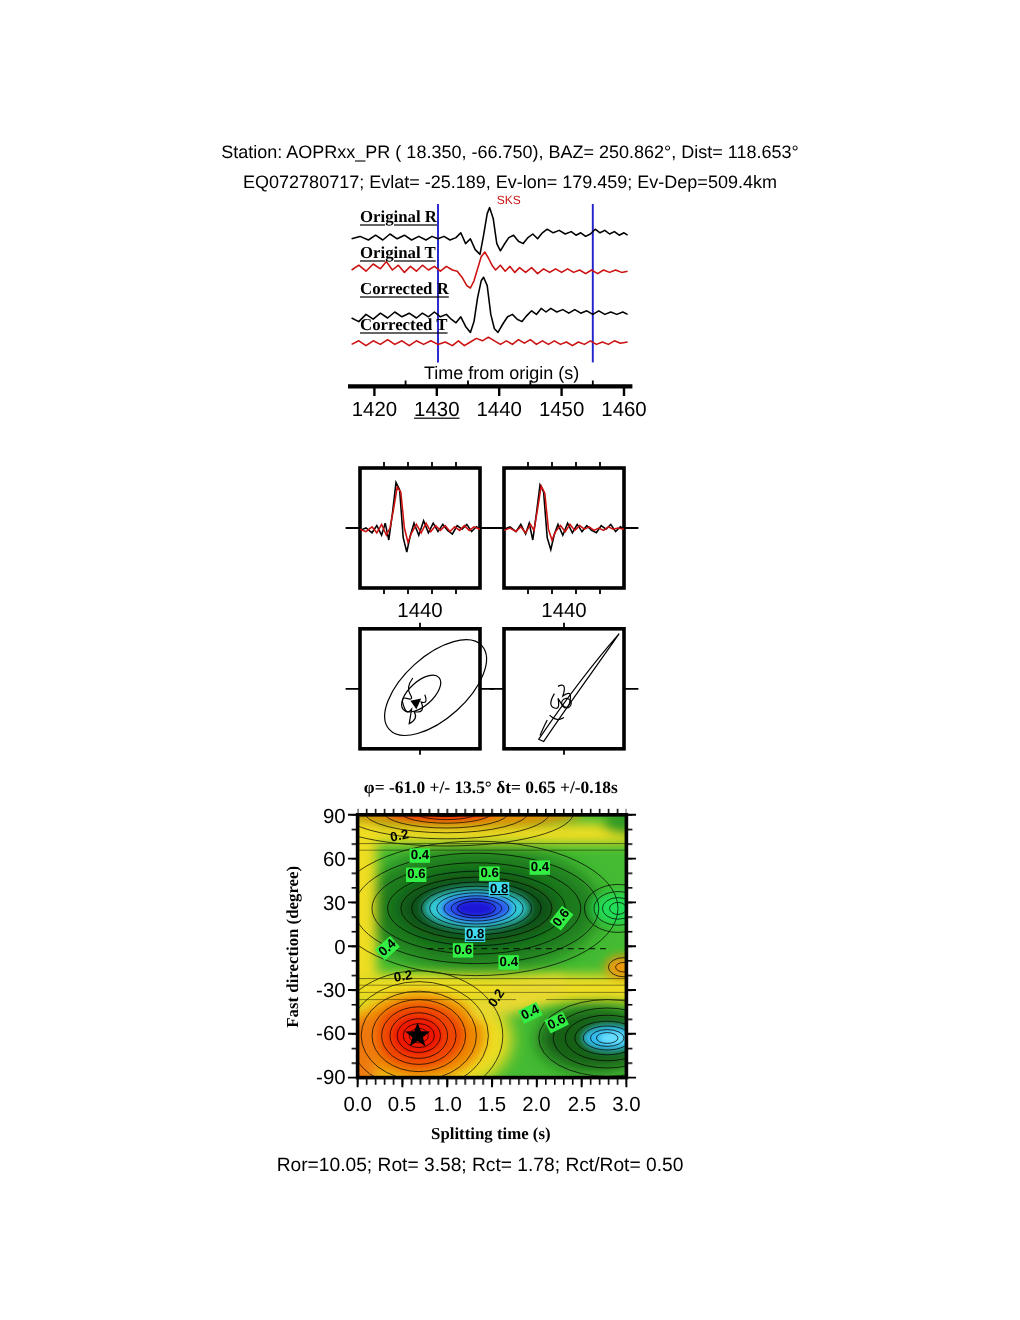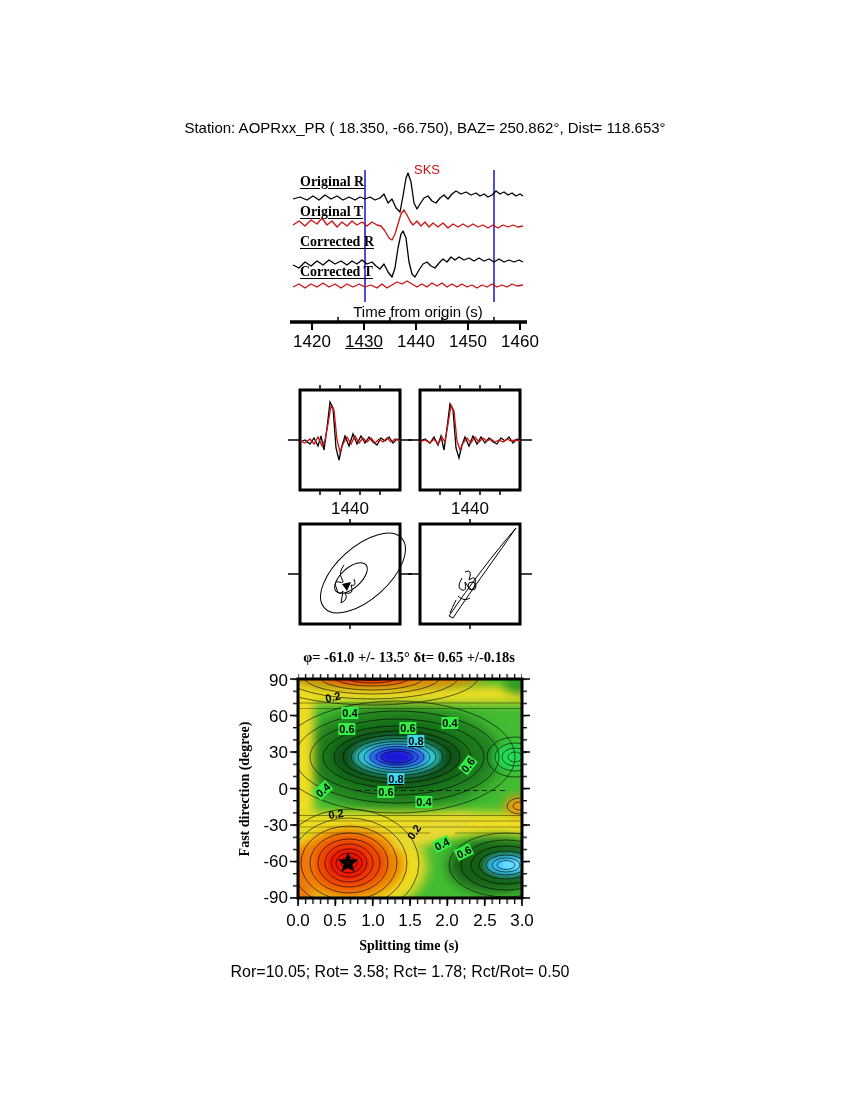--- a/index.html
+++ b/index.html
@@ -6,21 +6,21 @@
   #page{position:relative;width:850px;height:1100px;background:#ffffff;overflow:hidden;
         font-family:"Liberation Sans",sans-serif;color:#000;}
   #gfx{position:absolute;left:0;top:0;z-index:1;}
   .txt{position:absolute;z-index:2;white-space:nowrap;}
   .sans{font-family:"Liberation Sans",sans-serif;}
   .serifb{font-family:"Liberation Serif",serif;font-weight:bold;}
   .center{transform:translateX(-50%);}
   .hdr{font-size:15px;}
   .tracelab{font-size:14px;font-family:"Liberation Serif",serif;font-weight:bold;
             text-decoration:underline;text-underline-offset:2px;}
-  .sks{font-size:13px;color:#cc1111;}
+  .sks{font-size:10px;color:#cc1111;}
   .tick{font-size:17px;}
   .axlab{font-size:15px;text-align:right;}
   .ctitle{font-size:14.5px;}
   .ytick{font-size:17px;text-align:right;width:34px;transform:translateY(-50%);}
   .chip{position:absolute;z-index:3;font:bold 11px "Liberation Sans",sans-serif;
         line-height:12px;padding:0 1px;color:#000;}
   .chip.green{background:#33ee44;}
   .chip.cyan{background:#3fd9ee;text-decoration:underline;}
   .chip.none{background:transparent;}
   .stats{font-size:16px;}
@@ -233,20 +233,21 @@
       <rect x="298" y="899" width="224" height="5" fill="url(#tickx)"></rect>
       <rect x="293" y="679" width="5" height="219" fill="url(#ticky)"></rect>
       <rect x="522" y="679" width="5" height="219" fill="url(#ticky)"></rect>
       <path d="M290,679H298 M290,715.5H298 M290,752H298 M290,788.5H298 M290,825H298 M290,861.5H298 M290,898H298
                M522,679H530 M522,715.5H530 M522,752H530 M522,788.5H530 M522,825H530 M522,861.5H530 M522,898H530" stroke="#000" stroke-width="1.6"></path>
       <path d="M298,898V906 M335.3,898V906 M372.7,898V906 M410,898V906 M447.3,898V906 M484.7,898V906 M522,898V906" stroke="#000" stroke-width="1.6"></path>
     </g>
   </svg>
 
   <div class="txt sans hdr center" style="left:425px;top:119px;">Station: AOPRxx_PR (  18.350,  -66.750), BAZ=  250.862°, Dist=  118.653°</div>
+  <div class="txt sans hdr center" style="left:425px;top:144px;">EQ072780717; Evlat= -25.189, Ev-lon= 179.459; Ev-Dep=509.4km</div>
 
   <div class="txt tracelab" style="left:300px;top:174px;">Original R</div>
   <div class="txt tracelab" style="left:300px;top:204px;">Original T</div>
   <div class="txt tracelab" style="left:300px;top:234px;">Corrected R</div>
   <div class="txt tracelab" style="left:300px;top:264px;">Corrected T</div>
 
   <div class="txt sks" style="left:414px;top:162px;">SKS</div>
 
   <div class="txt sans axlab center" style="left:418px;top:303px;">Time from origin (s)</div>
 

